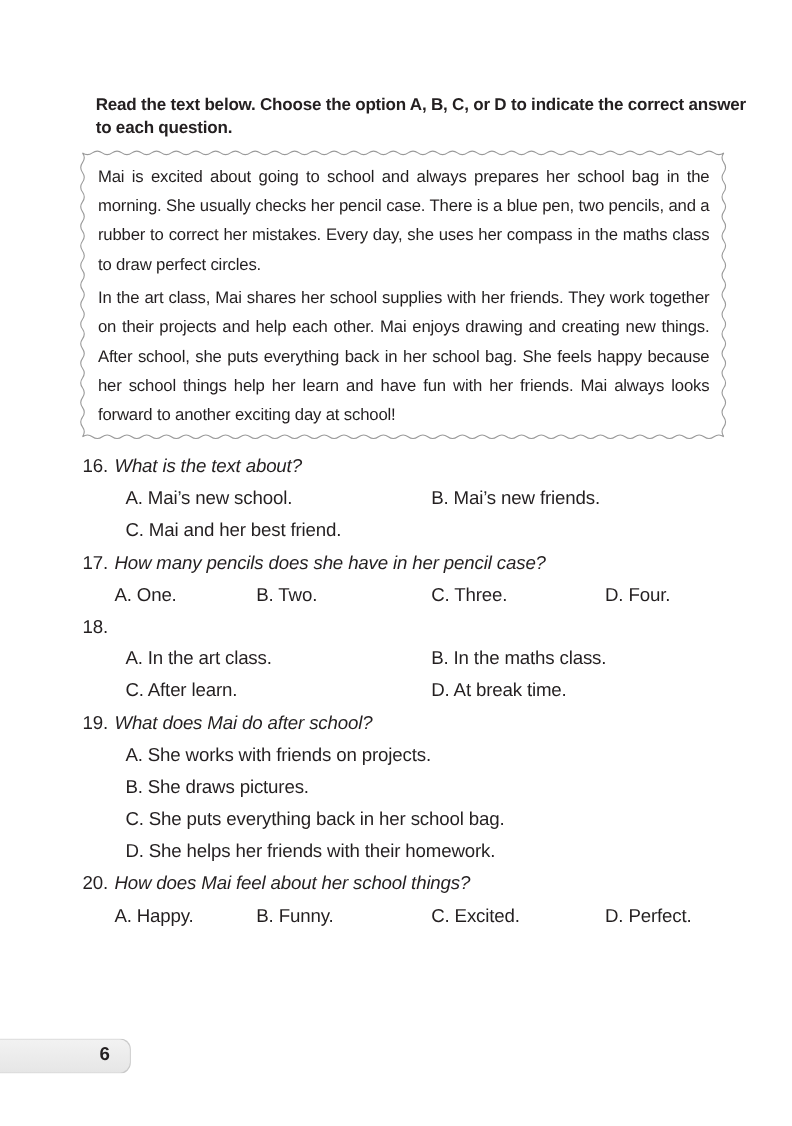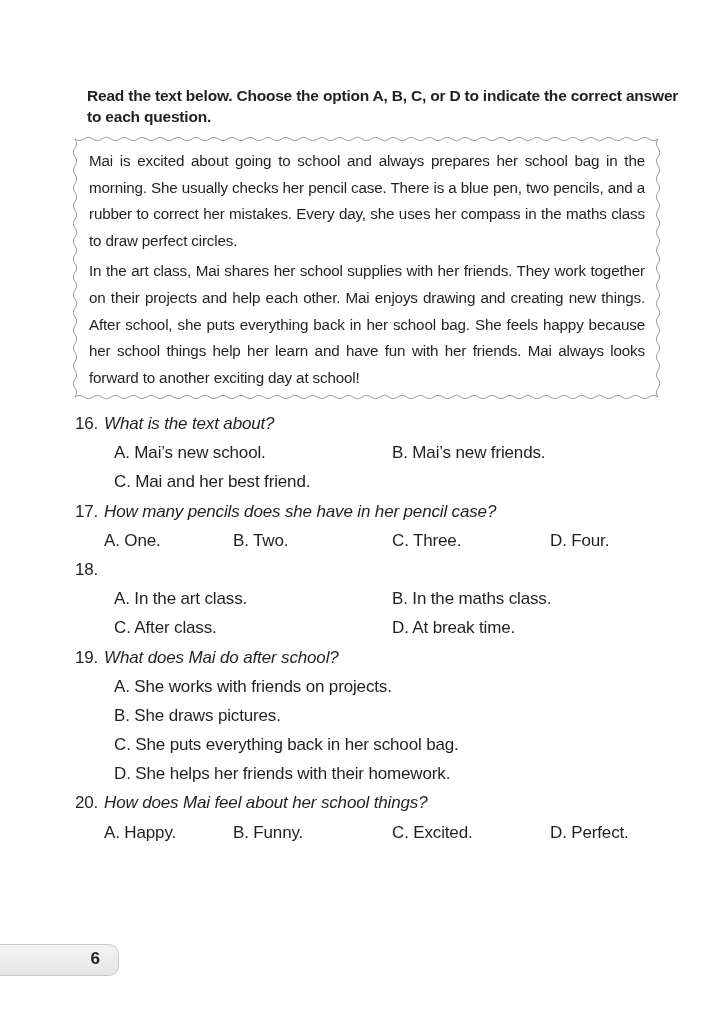--- a/index.html
+++ b/index.html
@@ -82,21 +82,21 @@
   </div>
 
   <div class="q-row">
     <span class="q-num">18.</span>
   </div>
   <div class="q-row">
     <span class="opt c2-0">A. In the art class.</span>
     <span class="opt c2-1">B. In the maths class.</span>
   </div>
   <div class="q-row">
-    <span class="opt c2-0">C. After class.</span>
+    <span class="opt c2-0">C. After learn.</span>
     <span class="opt c2-1">D. At break time.</span>
   </div>
 
   <div class="q-row">
     <span class="q-num">19.</span>
     <span class="q-text">What does Mai do after school?</span>
   </div>
   <div class="q-row">
     <span class="opt c2-0">A. She works with friends on projects.</span>
   </div>

